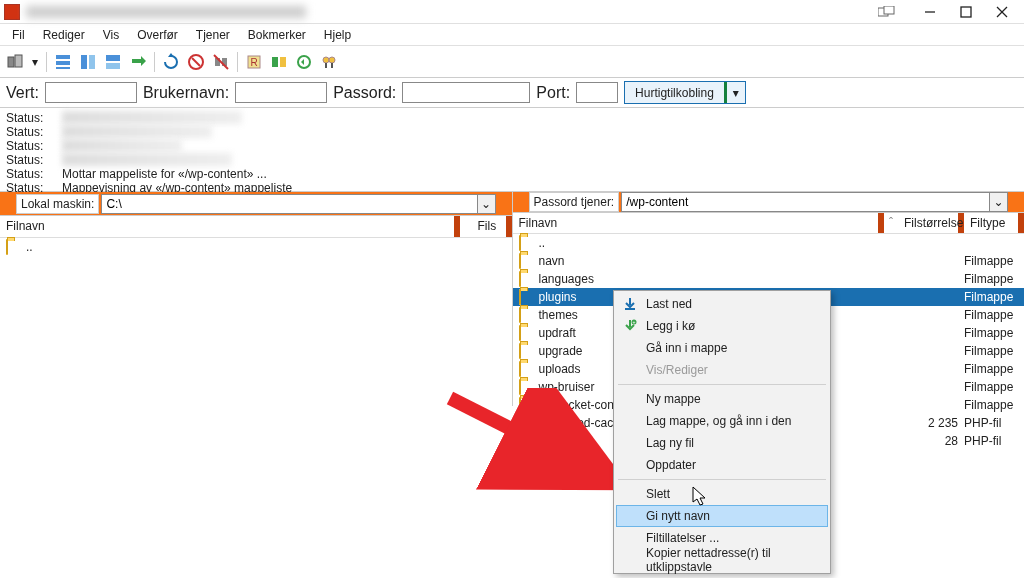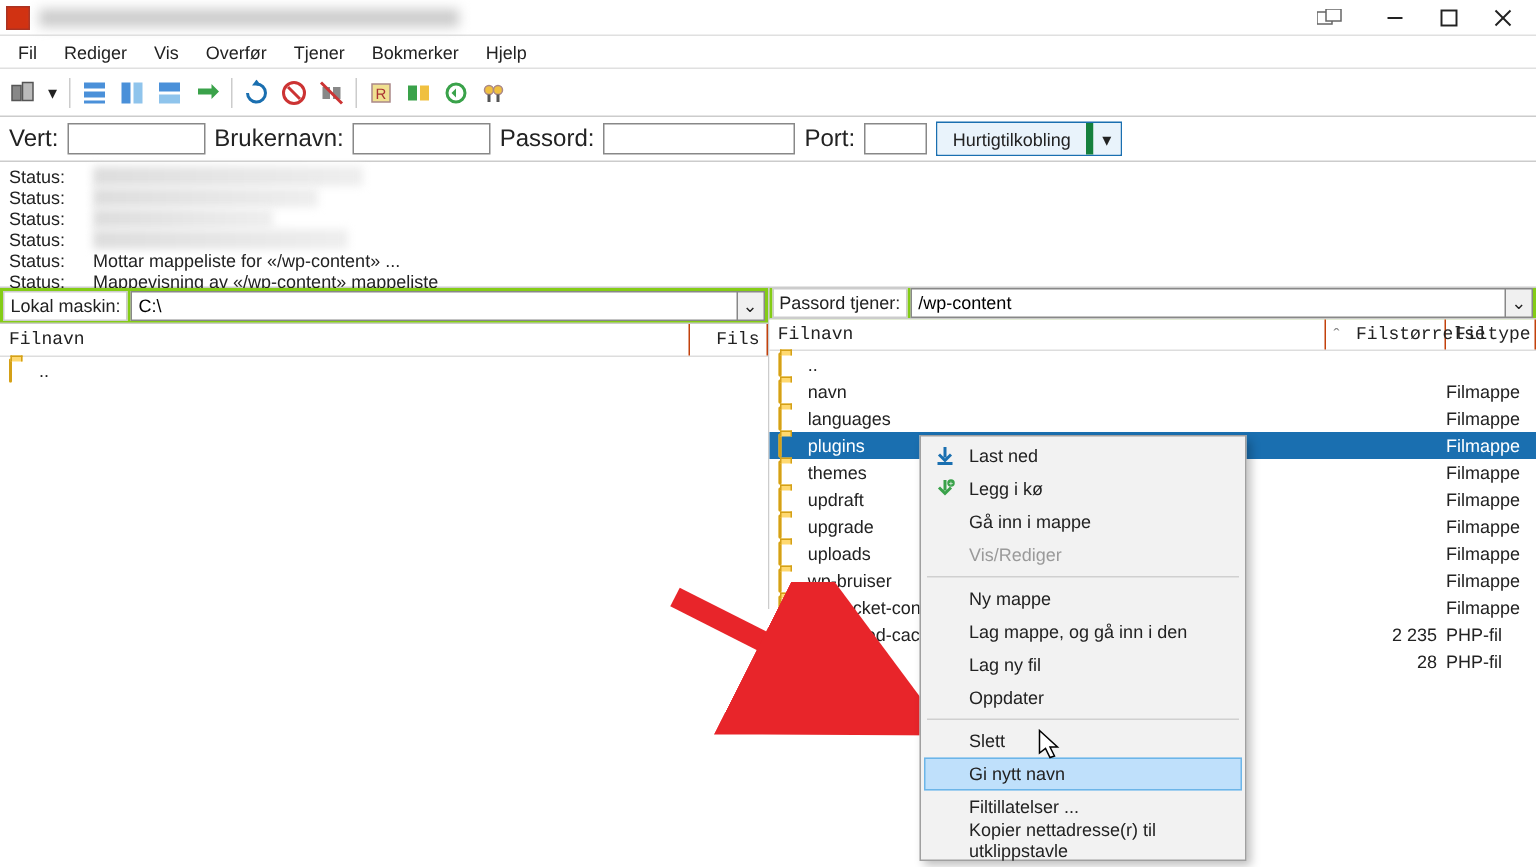--- a/index.html
+++ b/index.html
@@ -12,36 +12,36 @@
   .winctrls .preicon { width:22px; height:16px; margin-right:14px; display:flex;align-items:center;justify-content:center;}
   .menubar { height:22px; display:flex; align-items:center; gap:2px; padding:0 4px; border-bottom:1px solid #e0e0e0;}
   .menubar .item { padding:2px 8px; font-size:12px;}
   .toolbar { height:32px; display:flex; align-items:center; gap:3px; padding:2px 4px; border-bottom:1px solid #ccc;}
   .toolbar .tbtn { width:22px; height:22px; display:flex; align-items:center; justify-content:center; border:1px solid transparent; border-radius:2px;}
   .toolbar .sep { width:1px; height:20px; background:#ccc; margin:0 2px;}
   .quickconnect { height:30px; display:flex; align-items:center; gap:6px; padding:2px 6px; border-bottom:1px solid #ccc;}
   .quickconnect label { font-size:16px;}
   .quickconnect input { border:1px solid #888; height:21px; font-size:12px; padding:1px 3px; background:#fff;}
   .qcbtn { display:flex; border:1px solid #1a6fb0; height:23px; }
-  .qcbtn .main { padding:2px 10px; background:#e9f3fb; border-right:5px solid #15803d; font-size:12px; display:flex;align-items:center;}
+  .qcbtn .main { padding:2px 10px; background:#e9f3fb; border-right:3px solid #15803d; font-size:12px; display:flex;align-items:center;}
   .qcbtn .arrow { width:18px; display:flex;align-items:center;justify-content:center; background:#e9f3fb;}
   .log { border-bottom:1px solid #ccc; padding:3px 6px; font-size:12px; background:#fff; height:84px;}
   .log .row { display:flex; gap:10px;}
   .log .row .lab { width:46px; color:#222;}
   .log .row .txt { color:#222;}
   .log .row .blur { filter:blur(3px); color:#999; width:180px; height:13px; background:linear-gradient(90deg,#ddd,#eee);}
   .panes { display:flex; height:214px;}
   .pane { flex:1; display:flex; flex-direction:column; border-right:1px solid #ccc;}
   .pane:last-child { border-right:none;}
-  .pane .pathrow { height:24px; display:flex; align-items:center; border-bottom:1px solid #ccc; background:#84cc16; padding:0 2px;}
+  .pane .pathrow { height:24px; display:flex; align-items:center; border-bottom:1px solid #ccc; background:#f97316; padding:0 16px;}
   .pane .pathrow .lab { padding:0 4px; font-size:12px; background:#fff; border:1px solid #ccc; height:20px; display:flex;align-items:center;}
   .pane .pathrow input { flex:1; border:1px solid #888; height:20px; font-size:12px; padding:1px 4px; background:#fff; margin-left:2px;}
   .pane .pathrow .drop { width:18px; text-align:center; border:1px solid #888; border-left:none; height:20px; display:flex;align-items:center;justify-content:center; background:#f0f0f0;}
   .pane .cols { display:flex; background:#fff; border-bottom:1px solid #ddd; height:22px; font-size:12px;}
-  .pane .cols .col { padding:3px 6px; border-right:1px solid #c2410c;font-family:Liberation Mono, monospace;}
+  .pane .cols .col { padding:3px 6px; border-right:6px solid #c2410c;}
   .pane .list { flex:1; overflow:visible; background:#fff; position:relative;}
   .pane .list .item { display:flex; align-items:center; height:18px; font-size:12px; padding-left:6px;}
   .pane .list .item .fico { width:16px; height:14px; margin-right:4px;}
   .folder { background:#ffd970; border:1px solid #d4a017; border-radius:1px; width:14px; height:11px; position:relative;}
   .folder::before{content:'';position:absolute;top:-3px;left:0;width:6px;height:3px;background:#ffd970;border:1px solid #d4a017;border-bottom:none;}
   .fileico { width:13px; height:15px; background:#fff; border:1px solid #999; position:relative;}
   .remote .cols .col.name{flex:1;}
   .remote .cols .col.size{width:66px; text-align:right;}
   .remote .cols .col.type{width:60px;}
   .remote .list .item { justify-content:flex-start;}

